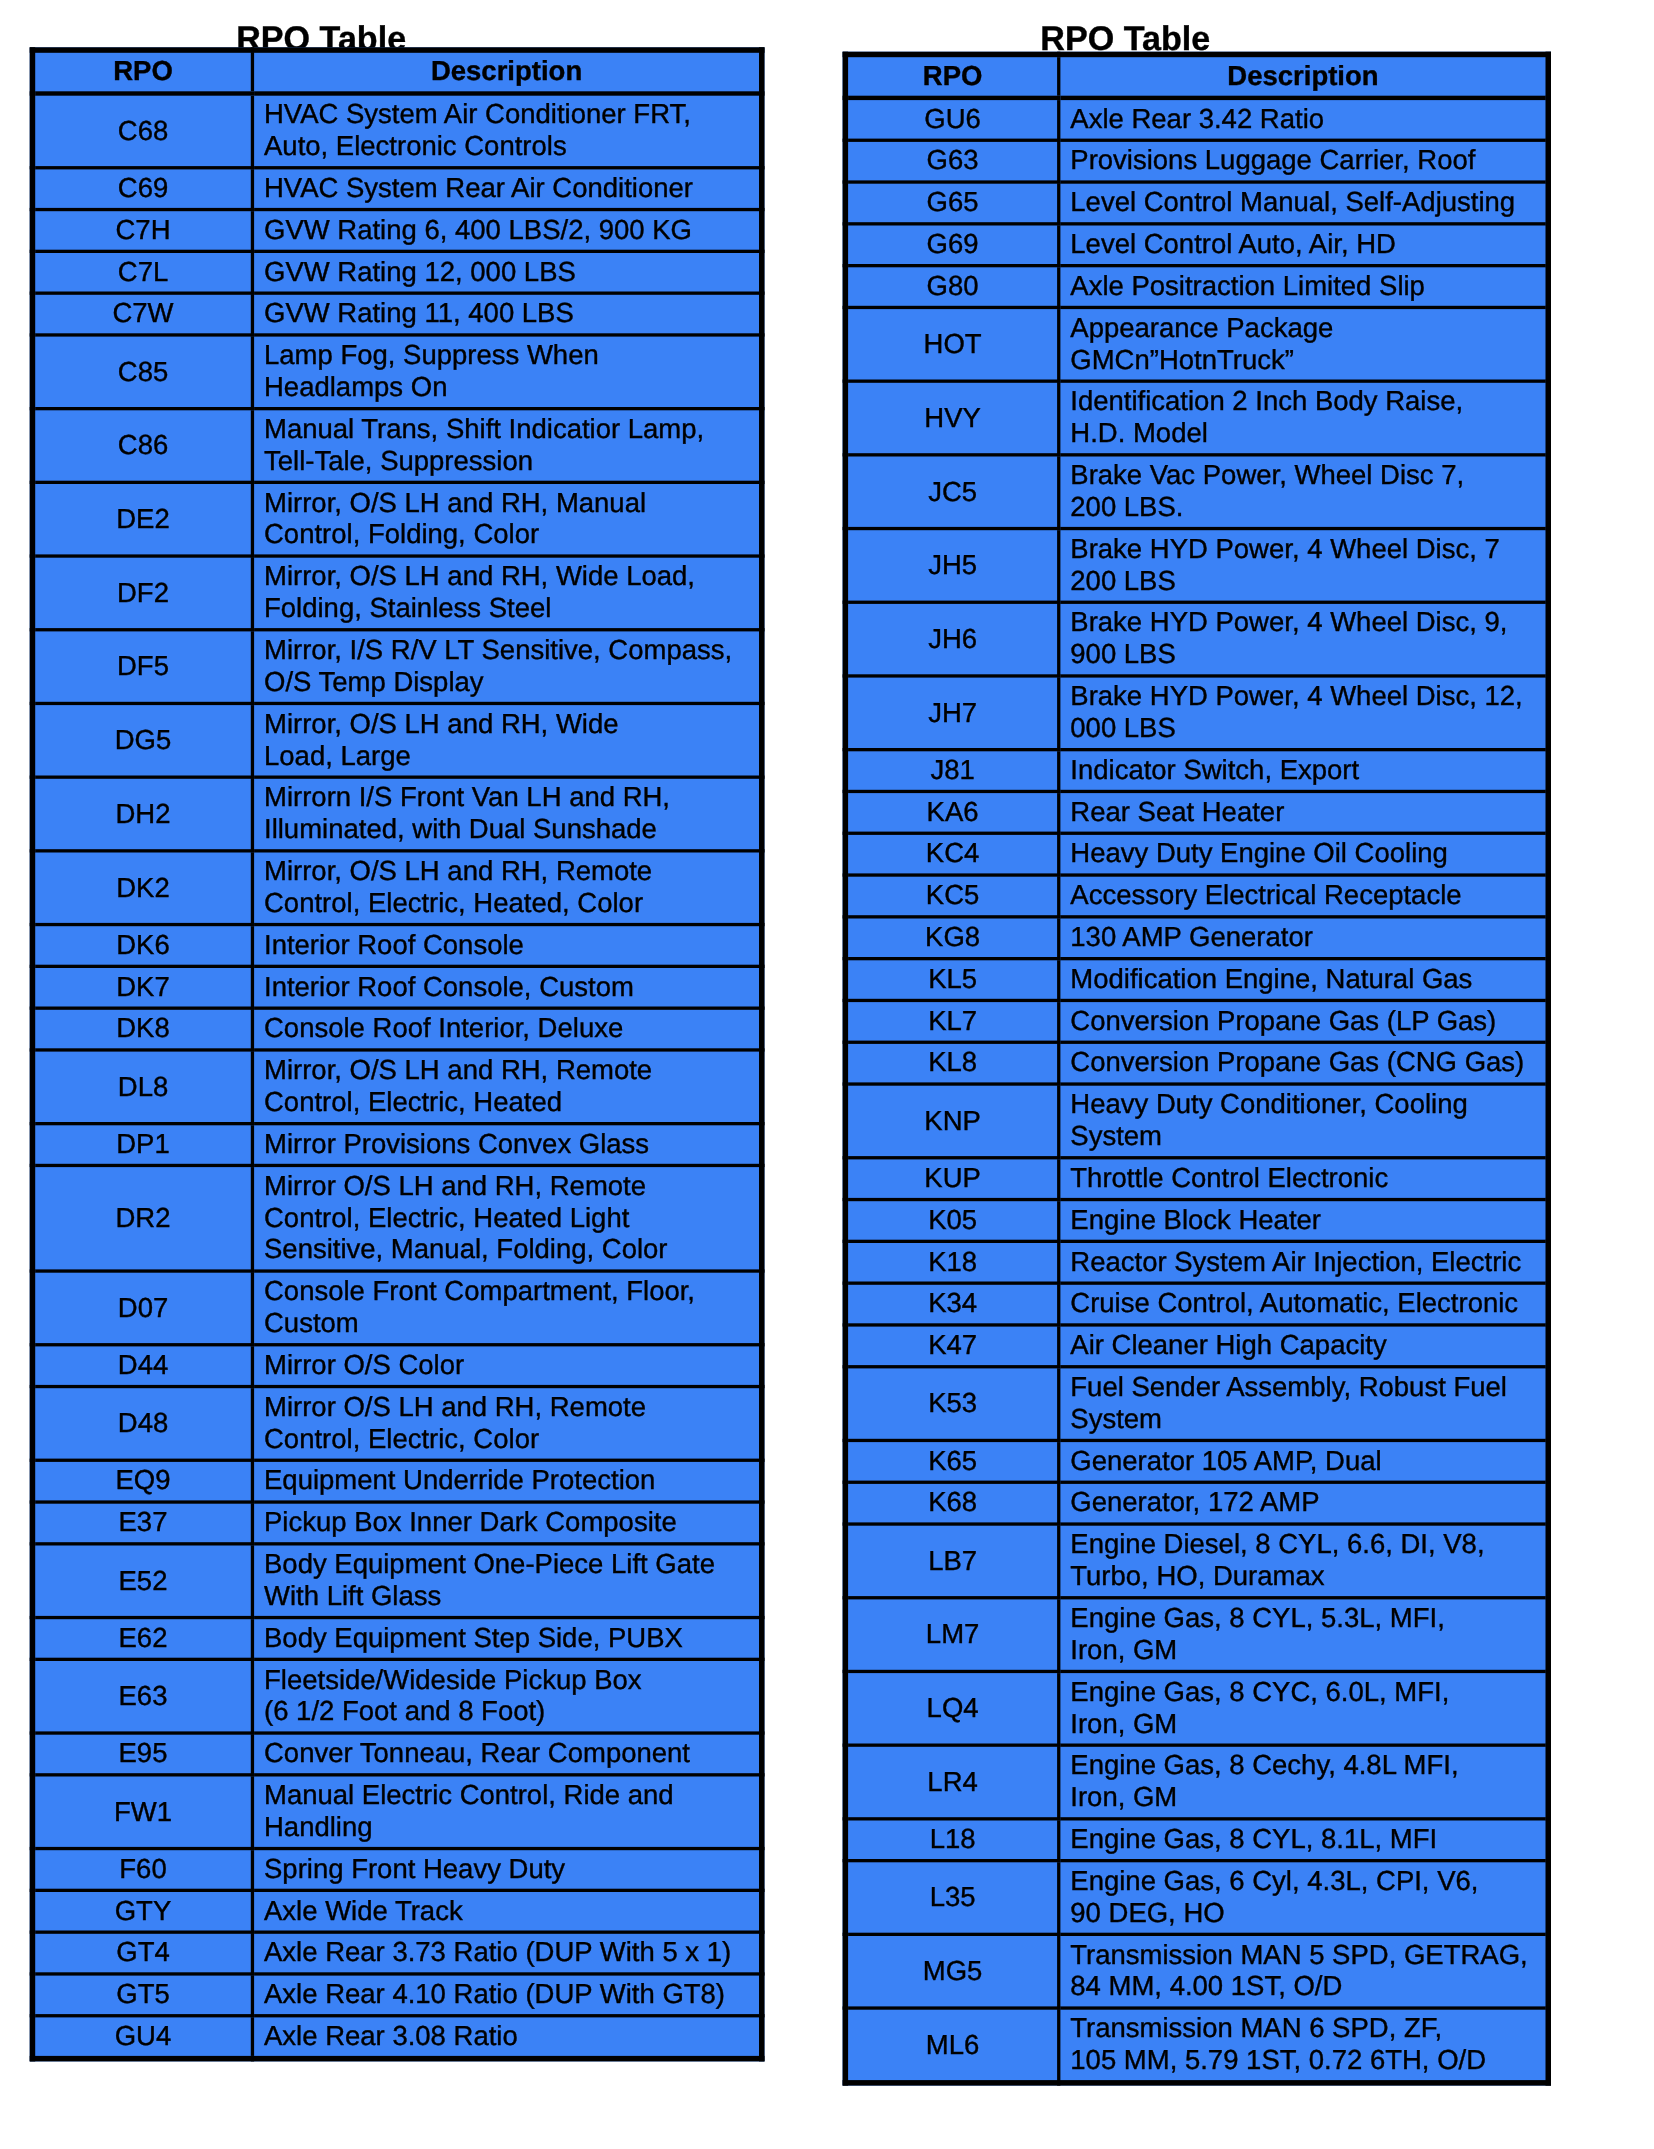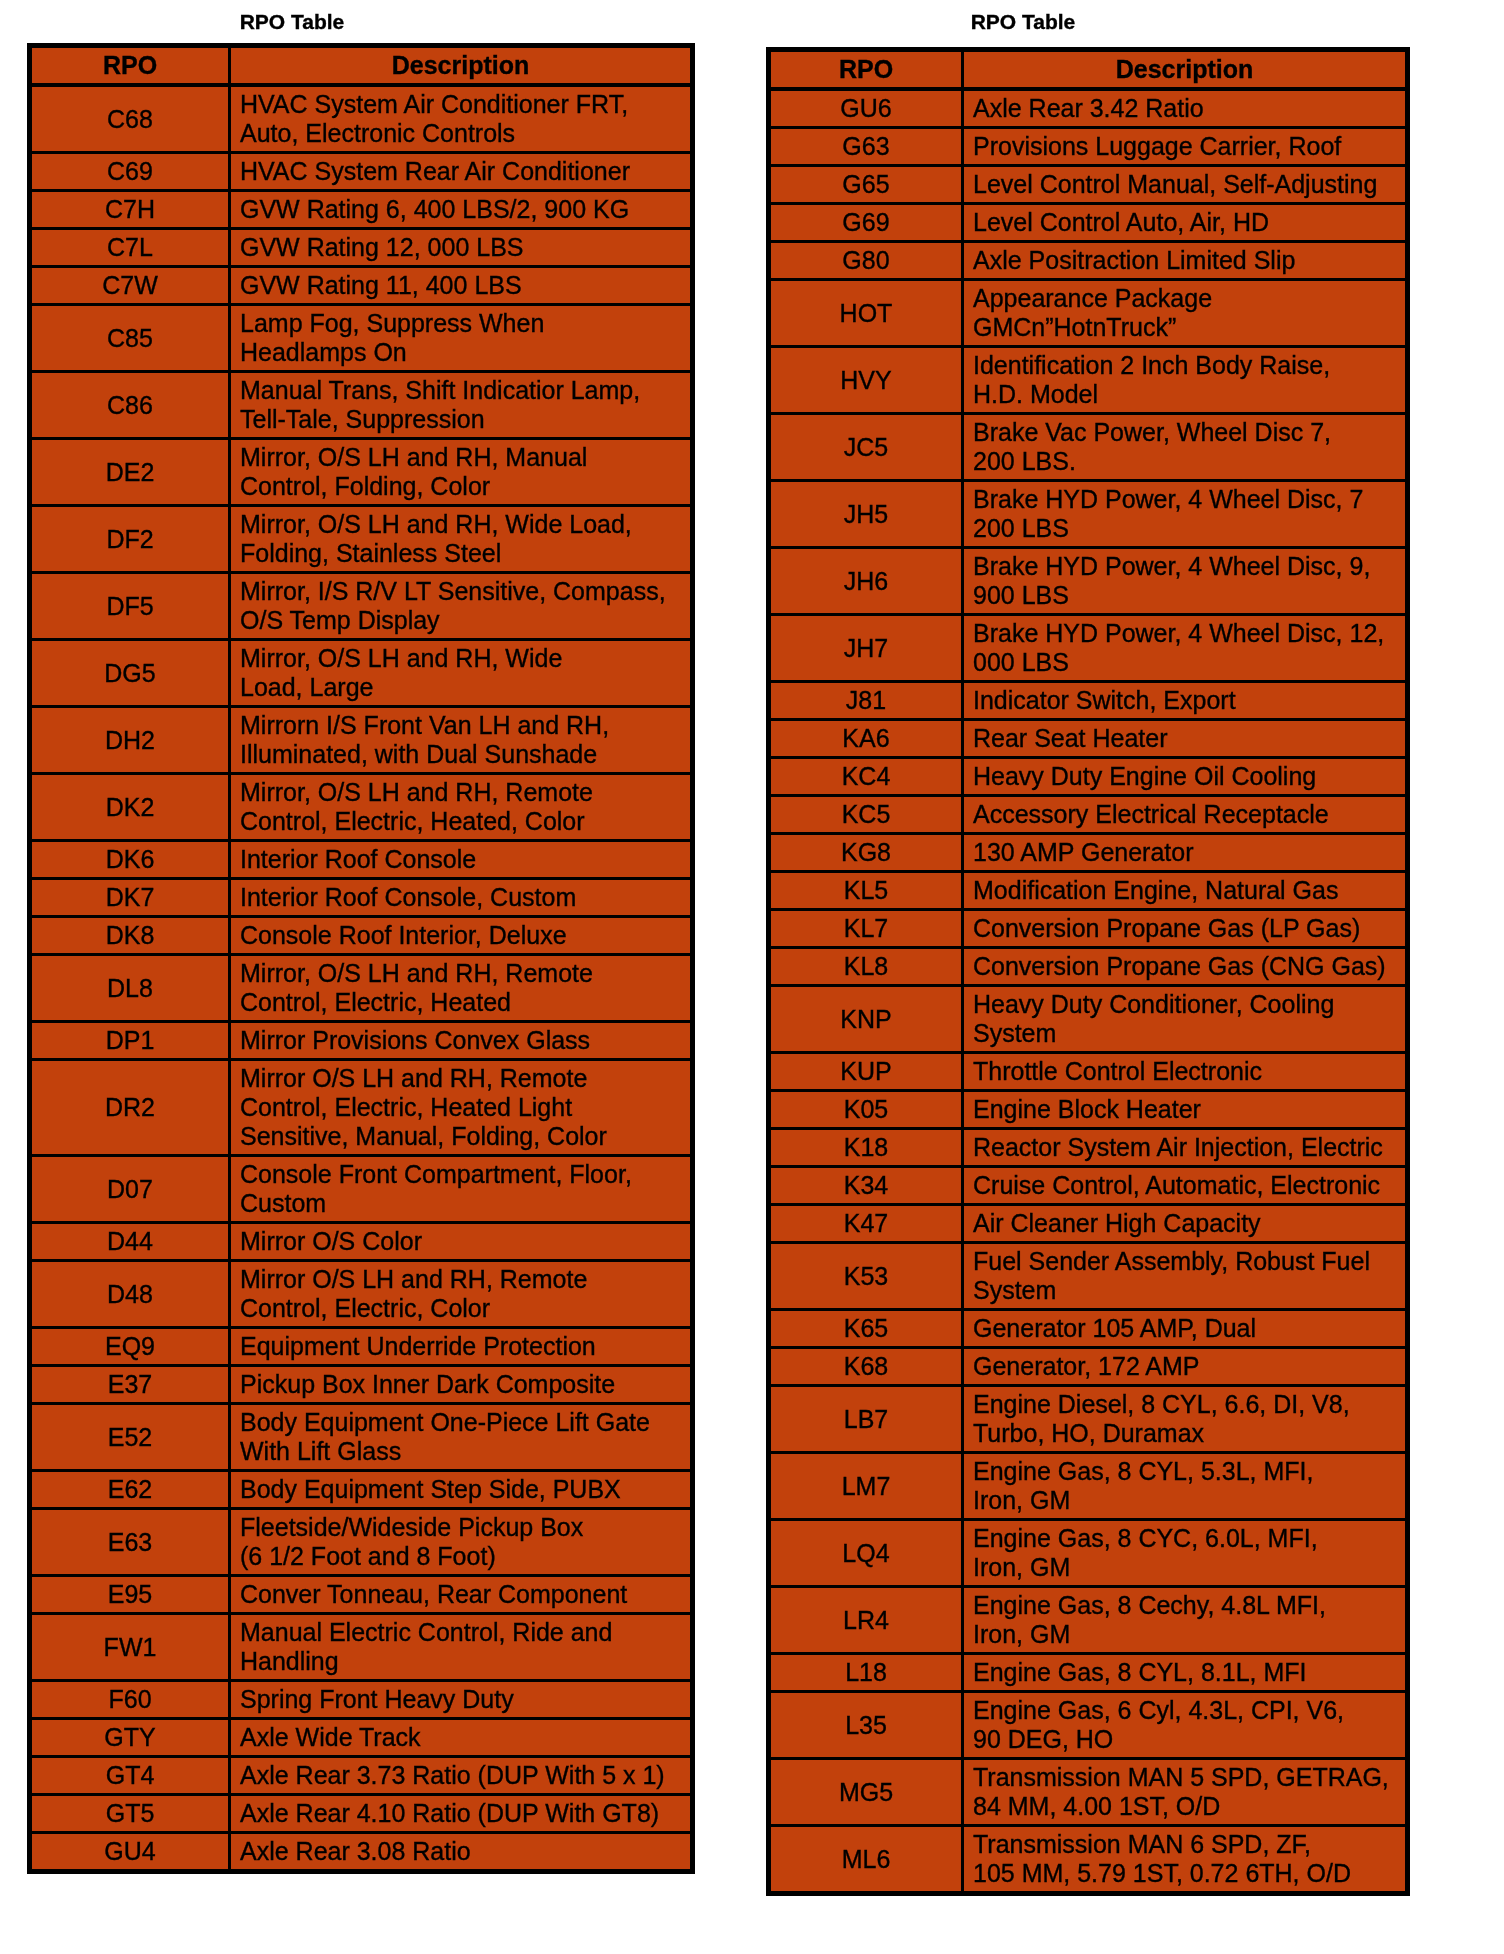--- a/index.html
+++ b/index.html
@@ -10,36 +10,36 @@
   body {
     position: relative;
     width: 1504px;
     height: 1954px;
     font-family: "Liberation Sans", "DejaVu Sans", sans-serif;
     color: #000;
     -webkit-text-stroke: 0.35px #000;
   }
   .table-title {
     position: absolute;
-    top: 4px;
+    top: 17px;
     width: 280px;
     text-align: center;
-    font-size: 21px;
+    font-size: 31px;
     font-weight: bold;
     line-height: 36px;
     white-space: nowrap;
   }
   #title-left  { left: 152px; }
   #title-right { left: 883px; }
 
   .rpo-table {
     position: absolute;
     border-collapse: collapse;
     table-layout: fixed;
-    background: #c2410c;
+    background: #3b82f6;
   }
   #table-left  { left: 27px;  top: 43px; width: 668px; }
   #table-right { left: 766px; top: 47px; width: 644px; }
 
   .rpo-table col.col-rpo-l  { width: 200px; }
   .rpo-table col.col-rpo-r  { width: 194px; }
 
   .rpo-table th, .rpo-table td {
     border: 3px solid #000;
     font-size: 25px;

